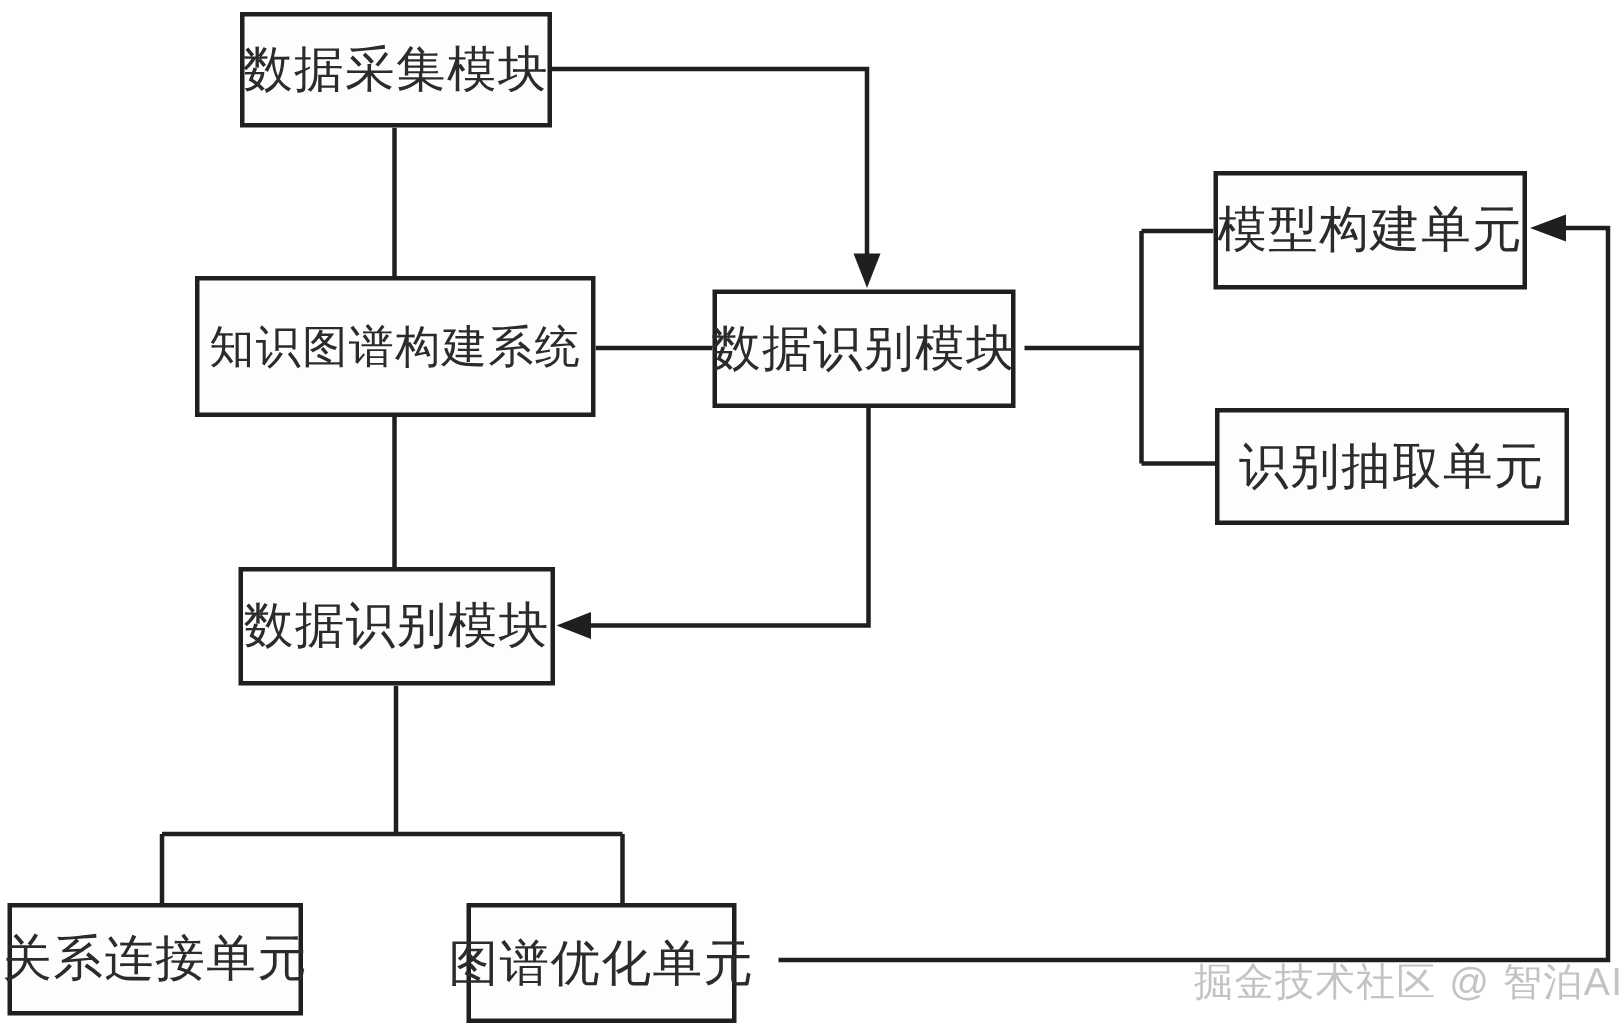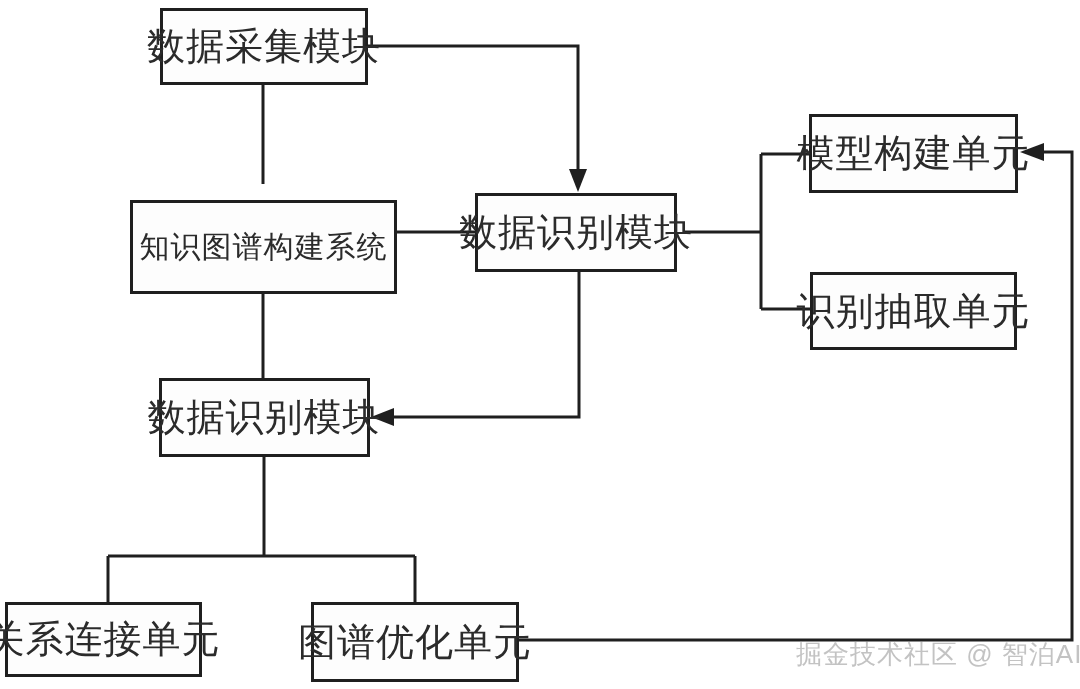--- a/index.html
+++ b/index.html
@@ -24,21 +24,21 @@
   .node {
     position: absolute;
     z-index: 3;
     box-sizing: border-box;
     border: 3px solid #1f1f1f;
     background: #fdfdfd;
     color: #2b2b2b;
     display: flex;
     align-items: center;
     justify-content: center;
-    font-size: 38px;
+    font-size: 33px;
     letter-spacing: 1px;
     white-space: nowrap;
   }
   .node.small-text { font-size: 30px; }
   .watermark {
     position: absolute;
     z-index: 1;
     left: 796px;
     top: 637px;
     width: 270px;
@@ -81,41 +81,41 @@
     <path d="M415,556 L415,602"></path>
 
     <path d="M519,640 L1072,640 L1072,152 L1044,152"></path>
     <polygon points="1020,152 1044,143 1044,161" fill="#1f1f1f" stroke="none"></polygon>
   </svg>
 
   <div class="node" style="left:160px; top:8px;   width:208px; height:77px;">
     <span>数据采集模块</span>
   </div>
 
-  <div class="node small-text" style="left:130px; top:200px; width:267px; height:94px;">
+  <div class="node small-text" style="left:130px; top:184px; width:267px; height:94px;">
     <span>知识图谱构建系统</span>
   </div>
 
   <div class="node" style="left:475px; top:193px; width:202px; height:79px;font-family:Liberation Mono, monospace;">
     <span>数据识别模块</span>
   </div>
 
   <div class="node" style="left:809px; top:114px; width:209px; height:79px;text-align:right;">
     <span>模型构建单元</span>
   </div>
 
-  <div class="node" style="left:810px; top:272px; width:207px; height:78px;">
+  <div class="node" style="left:810px; top:272px; width:236px; height:78px;">
     <span>识别抽取单元</span>
   </div>
 
   <div class="node" style="left:159px; top:378px; width:211px; height:79px;">
     <span>数据识别模块</span>
   </div>
 
   <div class="node" style="left:5px;   top:602px; width:197px; height:75px;">
     <span>关系连接单元</span>
   </div>
 
-  <div class="node" style="left:311px; top:602px; width:208px; height:80px;justify-content:center;">
+  <div class="node" style="left:311px; top:602px; width:180px; height:80px;justify-content:center;">
     <span>图谱优化单元</span>
   </div>
 
 </div>
 
 </body></html>

